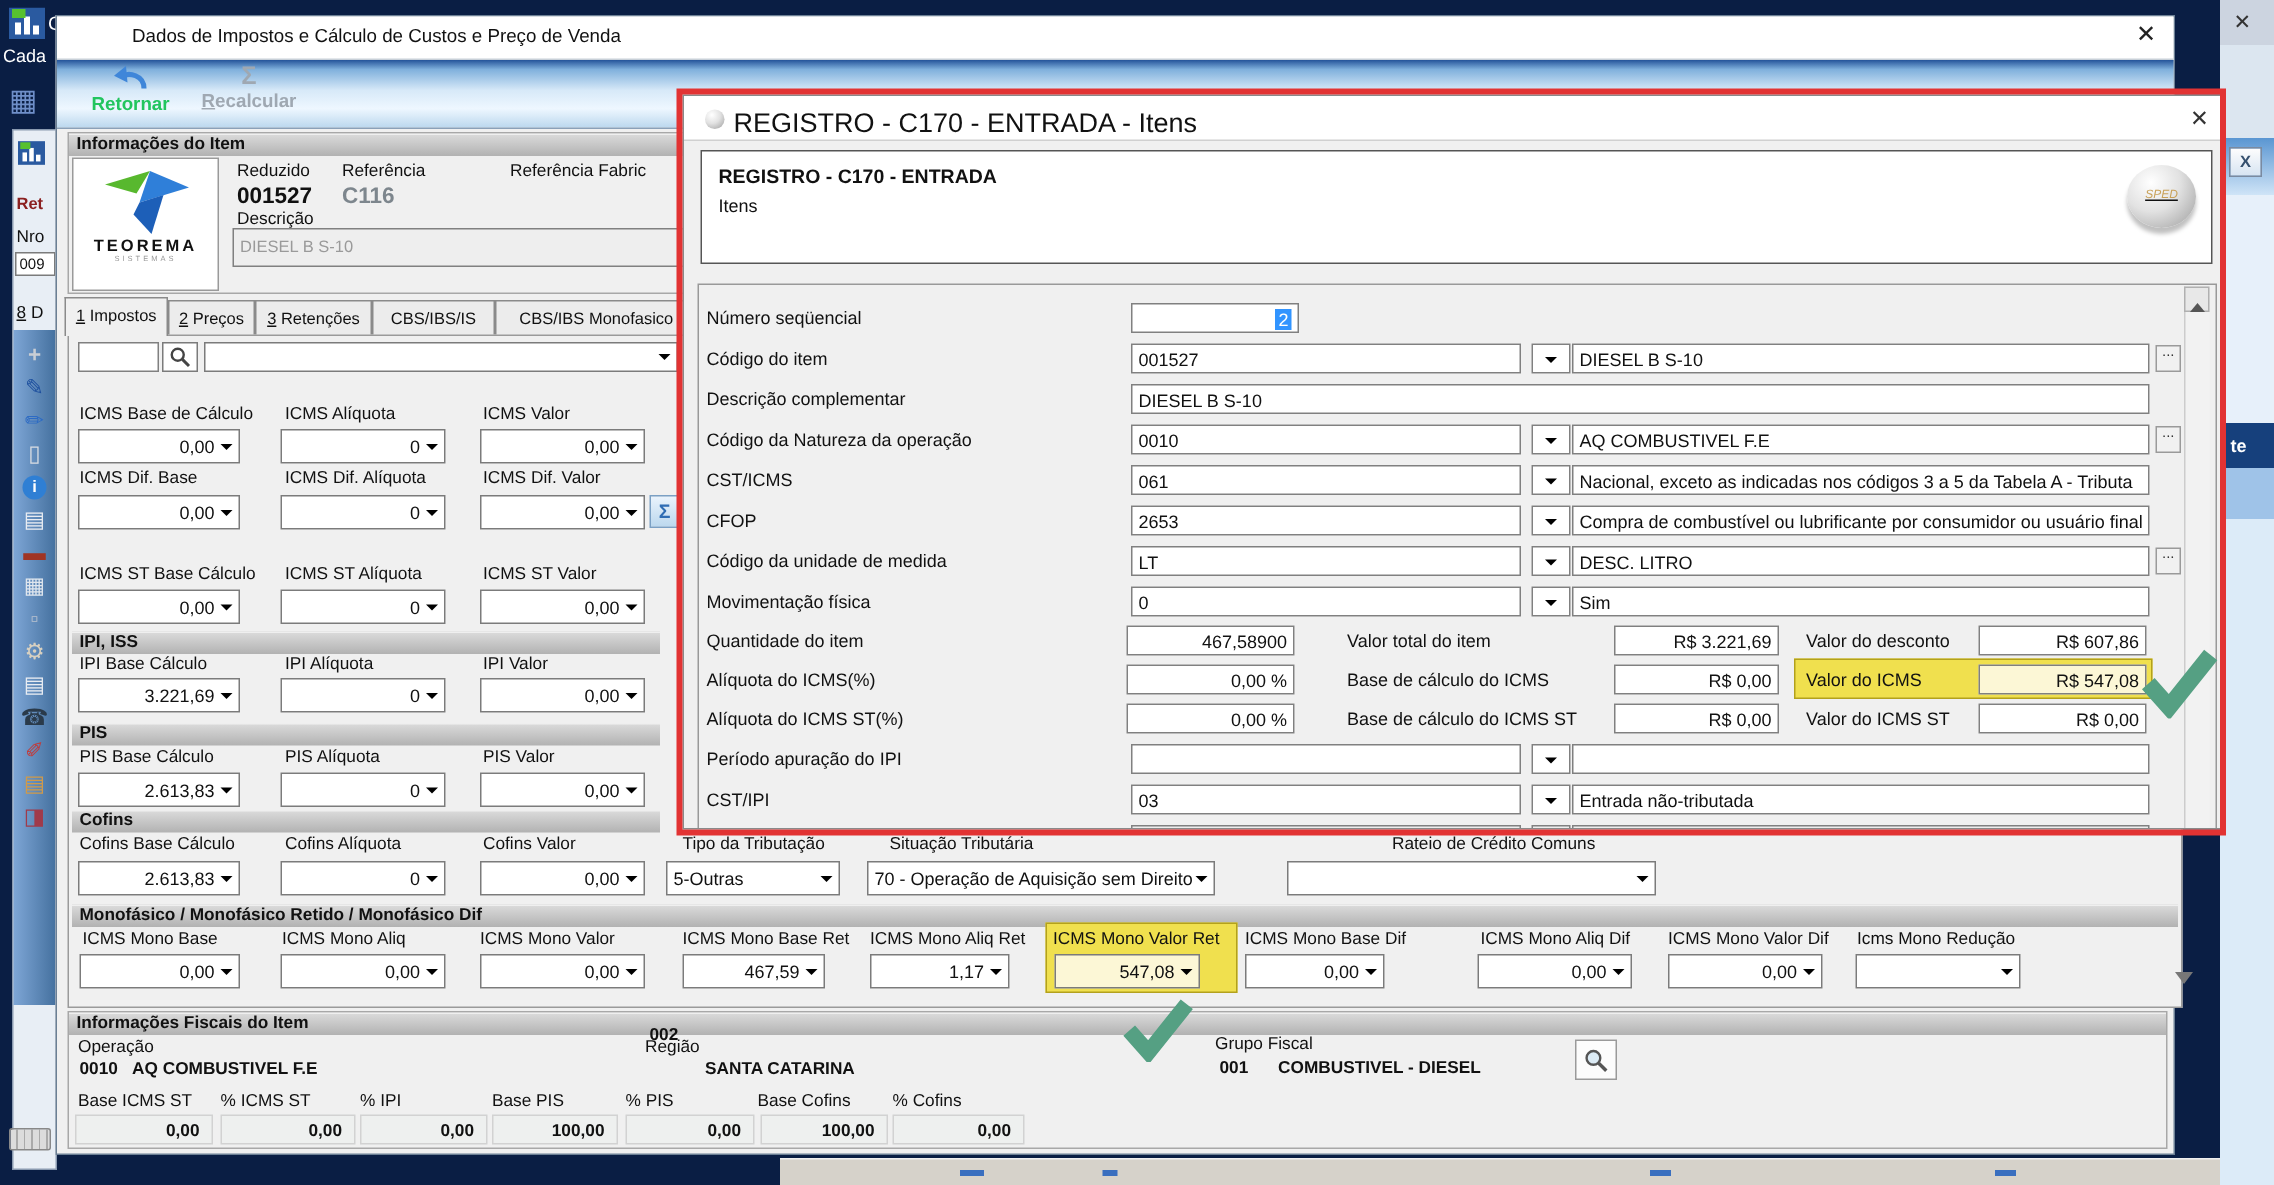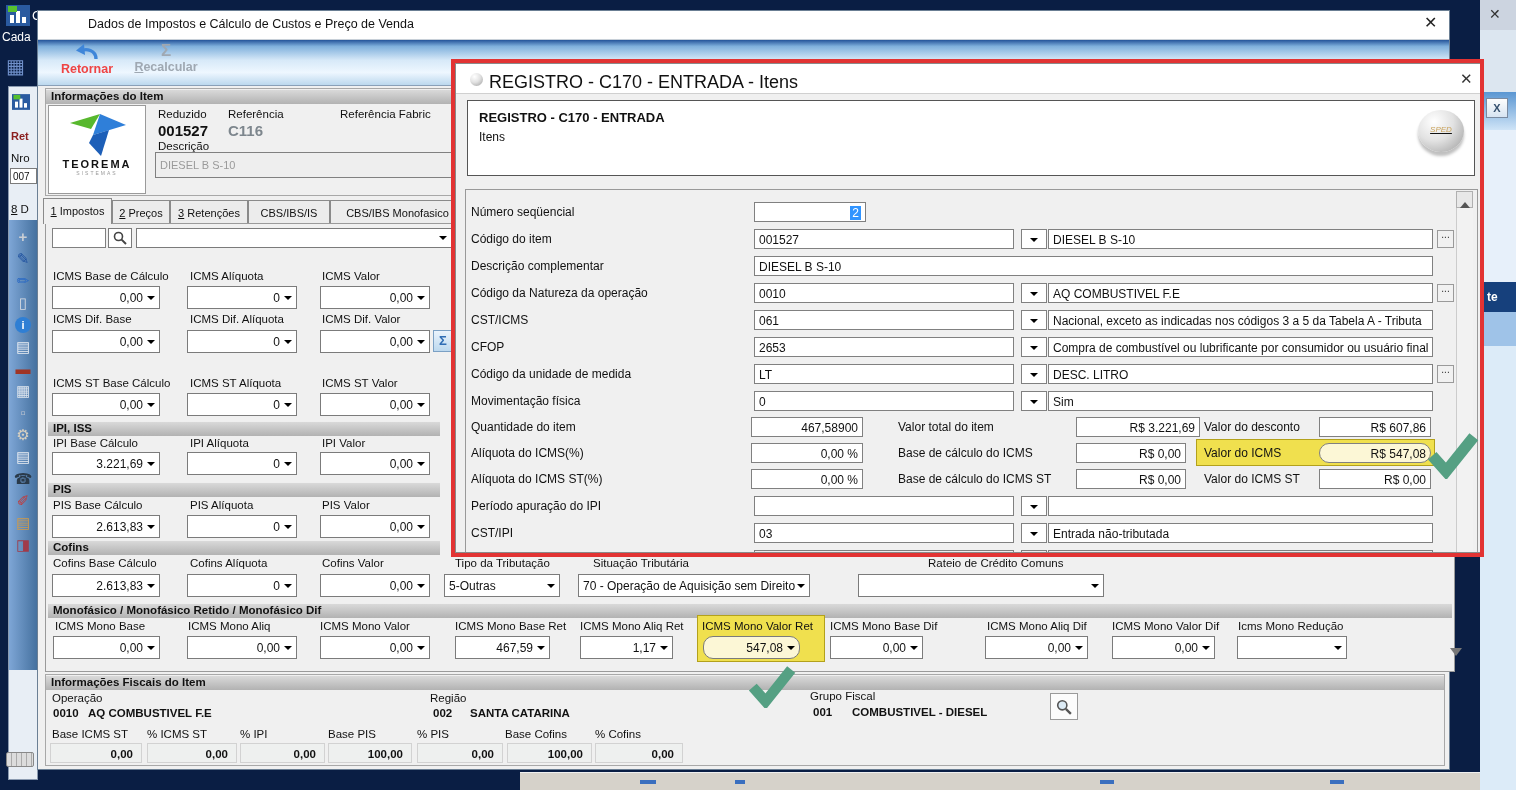--- a/index.html
+++ b/index.html
@@ -27,21 +27,21 @@
   .c170lbl{font-size:12px;white-space:nowrap;}
   .fbox{background:#eef0ef;border:1px solid #d2d2d2;height:20px;font-size:11.5px;font-weight:bold;
         text-align:right;padding:4px 8px 0 0;}
   .tab{border:1px solid #8a8a8a;border-bottom:none;background:#ececec;font-size:11px;text-align:center;
        padding-top:6px;white-space:nowrap;overflow:hidden;}
   .tab.on{background:#f0f0f0;height:26px;z-index:3;}
   .u1::first-letter{text-decoration:underline;}
   .lic{width:22px;text-align:center;font-size:15px;line-height:22px;display:block;}
   .sphere{border-radius:50%;background:radial-gradient(circle at 35% 28%,#ffffff,#e2e2e2 45%,#b5b5b5 80%,#9a9a9a);text-decoration:underline;}
   .ybox{background:#f0e04e;border:1px solid #b3a11c;}
-  .yfld{background:#fcf7d6 !important;border-radius:10px;}
+  .yfld{background:#fcf7d6 !important;}
   .dis{background:#eeeeee;color:#9a9a9a;}
   svg{display:block;}
 </style>
 </head>
 <body>
 
 <div id="screen">
 
   <svg class="a" style="left:6px;top:5px" width="24" height="21" viewBox="0 0 24 21">
       <rect width="24" height="21" fill="#2a5aa0"></rect>
@@ -57,21 +57,21 @@
   <div class="a" style="left:8px;top:86px;width:30px;height:694px;background:#e8eef5;border:1px solid #8a9ab0"></div>
   <svg class="a" style="left:12px;top:94px" width="18" height="16" viewBox="0 0 24 21">
       <rect width="24" height="21" fill="#2a5aa0"></rect>
       <rect x="4" y="10" width="4" height="8" fill="#fff"></rect>
       <rect x="10" y="6" width="4" height="12" fill="#fff"></rect>
       <rect x="16" y="12" width="4" height="6" fill="#fff"></rect>
       <rect x="2" y="1" width="9" height="6" fill="#57c12e"></rect>
     </svg>
   <div class="a b" style="left:11px;top:130px;font-size:11px;color:#8b2020;width:26px;overflow:hidden">Ret</div>
   <div class="a lbl" style="left:11px;top:152px">Nro</div>
-  <div class="a" style="left:10px;top:168px;width:27px;height:16px;background:#fff;border:1px solid #7b7b7b;font-size:10px;padding:2px 0 0 2px;overflow:hidden">007</div>
+  <div class="a" style="left:10px;top:168px;width:27px;height:16px;background:#fff;border:1px solid #7b7b7b;font-size:10px;padding:2px 0 0 2px;overflow:hidden">009</div>
   <div class="a lbl u1" style="left:11px;top:203px">8 D</div>
   <div class="a" style="left:9px;top:220px;width:28px;height:450px;background:linear-gradient(90deg,#7ea6d6,#45719f)"></div>
   <div class="a" style="left:12px;top:226px;width:22px">
     <span class="lic" style="color:#c9ced4;font-weight:bold">+</span>
     <span class="lic" style="color:#1d4f9e">✎</span>
     <span class="lic" style="color:#2d6bc4">✏</span>
     <span class="lic" style="color:#d8dce2">▯</span>
     <span class="lic" style="color:#fff;background:#2f7fd4;border-radius:50%;width:16px;height:16px;line-height:16px;font-size:11px;font-weight:bold;margin:3px auto">i</span>
     <span class="lic" style="color:#e8ecf2">▤</span>
     <span class="lic" style="color:#a03424">▬</span>
@@ -105,21 +105,21 @@
   <div class="a" style="left:38px;top:11px;width:1411px;height:29px;background:#fff;border-bottom:1px solid #c8d0d8"></div>
   <div class="a" style="left:88px;top:17px;font-size:12.5px">Dados de Impostos e Cálculo de Custos e Preço de Venda</div>
   <div class="a" style="left:1424px;top:13px;font-size:16px;color:#222">✕</div>
 
   <div class="a" style="left:38px;top:40px;width:1411px;height:46px;background:linear-gradient(180deg,#24549a 0%,#7fb0dc 14%,#d7e9f8 45%,#eef7ff 72%,#bcd8ee 100%);border-bottom:1px solid #8aa0b8"></div>
   <div class="a" style="left:52px;top:42px;width:70px;height:42px;text-align:center">
     <svg style="margin:2px auto 0" width="24" height="18" viewBox="0 0 24 18">
         <path d="M21,15 C21,6 11,4 6,7" fill="none" stroke="#3f86d9" stroke-width="3.4"></path>
         <polygon points="9,0 1,6.5 10,11" fill="#3f86d9"></polygon>
       </svg>
-    <div class="b" style="font-size:12.5px;color:#ef4444">Retornar</div>
+    <div class="b" style="font-size:12.5px;color:#22c55e">Retornar</div>
   </div>
   <div class="a" style="left:126px;top:42px;width:80px;height:42px;text-align:center;color:#9fa8b2">
     <div style="font-size:17px;font-weight:bold;line-height:18px">Σ</div>
     <div class="b u1" style="font-size:12.5px">Recalcular</div>
   </div>
 
   <div class="a" style="left:45px;top:88px;width:1400px;height:108px;border:1px solid #a8a8a8;background:#f0f0f0"></div>
   <div class="a gbar" style="left:46px;top:89px;width:1398px">Informações do Item</div>
   <div class="a" style="left:48px;top:105px;width:98px;height:89px;background:#fff;border:1px solid #9a9a9a;text-align:center">
     <svg style="margin:6px auto 0" width="66" height="46" viewBox="0 0 66 46">
@@ -231,21 +231,21 @@
   <div class="a fld" style="left:1112px;top:636px;width:103px"><span>0,00</span><i class="car"></i></div>
   <div class="a fld" style="left:1237px;top:636px;width:110px"><span></span><i class="car"></i></div>
   <div class="a" style="left:1450px;top:648px;width:0;height:0;border:6px solid transparent;border-top:8px solid #777"></div>
 
   <div class="a" style="left:45px;top:674px;width:1400px;height:92px;border:1px solid #a8a8a8;background:#f0f0f0"></div>
   <div class="a gbar" style="left:46px;top:675px;width:1398px">Informações Fiscais do Item</div>
   <div class="a lbl" style="left:52px;top:692px">Operação</div>
   <div class="a lbl b" style="left:53px;top:707px">0010</div>
   <div class="a lbl b" style="left:88px;top:707px">AQ COMBUSTIVEL F.E</div>
   <div class="a lbl" style="left:430px;top:692px">Região</div>
-  <div class="a lbl b" style="left:433px;top:707px">002</div>
+  <div class="a lbl b" style="left:433px;top:684px">002</div>
   <div class="a lbl b" style="left:470px;top:707px">SANTA CATARINA</div>
   <div class="a lbl" style="left:810px;top:690px">Grupo Fiscal</div>
   <div class="a lbl b" style="left:813px;top:706px">001</div>
   <div class="a lbl b" style="left:852px;top:706px">COMBUSTIVEL - DIESEL</div>
   <div class="a" style="left:1050px;top:693px;width:28px;height:27px;background:#fcfcfc;border:1px solid #9a9a9a">
     <svg style="margin:5px auto" width="16" height="16" viewBox="0 0 14 14">
         <circle cx="5.5" cy="5.5" r="4" fill="#dcebf5" stroke="#555" stroke-width="1.4"></circle>
         <line x1="8.6" y1="8.6" x2="13" y2="13" stroke="#555" stroke-width="2"></line>
       </svg>
   </div>
@@ -330,21 +330,21 @@
     <div class="a c170lbl" style="left:15px;top:330px">Movimentação física</div>
     <div class="a inp" style="left:298px;top:327px;width:260px">0</div>
     <div class="a cbtn" style="left:565px;top:327px;width:26px">
         <i class="car"></i>
       </div>
     <div class="a inp" style="left:592px;top:327px;width:385px">Sim</div>
 
     <div class="a c170lbl" style="left:15px;top:356px">Quantidade do item</div>
     <div class="a inp num" style="left:295px;top:353px;width:112px">467,58900</div>
     <div class="a c170lbl" style="left:442px;top:356px">Valor total do item</div>
-    <div class="a inp num" style="left:620px;top:353px;width:124px">R$ 3.221,69</div>
+    <div class="a inp num" style="left:620px;top:353px;width:110px">R$ 3.221,69</div>
     <div class="a c170lbl" style="left:748px;top:356px">Valor do desconto</div>
     <div class="a inp num" style="left:863px;top:353px;width:112px">R$ 607,86</div>
 
     <div class="a ybox" style="left:740px;top:375px;width:239px;height:27px"></div>
     <div class="a c170lbl" style="left:15px;top:382px">Alíquota do ICMS(%)</div>
     <div class="a inp num" style="left:295px;top:379px;width:112px">0,00 %</div>
     <div class="a c170lbl" style="left:442px;top:382px">Base de cálculo do ICMS</div>
     <div class="a inp num" style="left:620px;top:379px;width:110px">R$ 0,00</div>
     <div class="a c170lbl" style="left:748px;top:382px">Valor do ICMS</div>
     <div class="a inp num yfld" style="left:863px;top:379px;width:112px">R$ 547,08</div>

